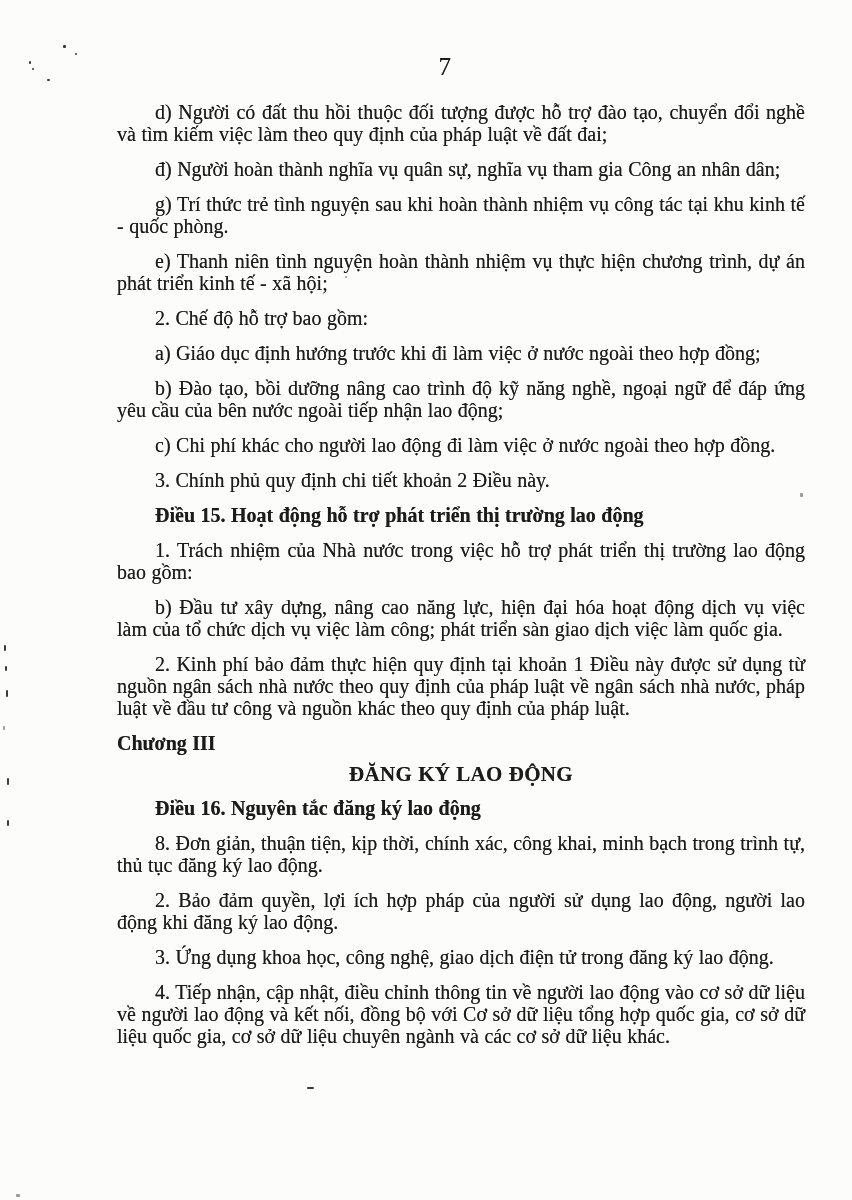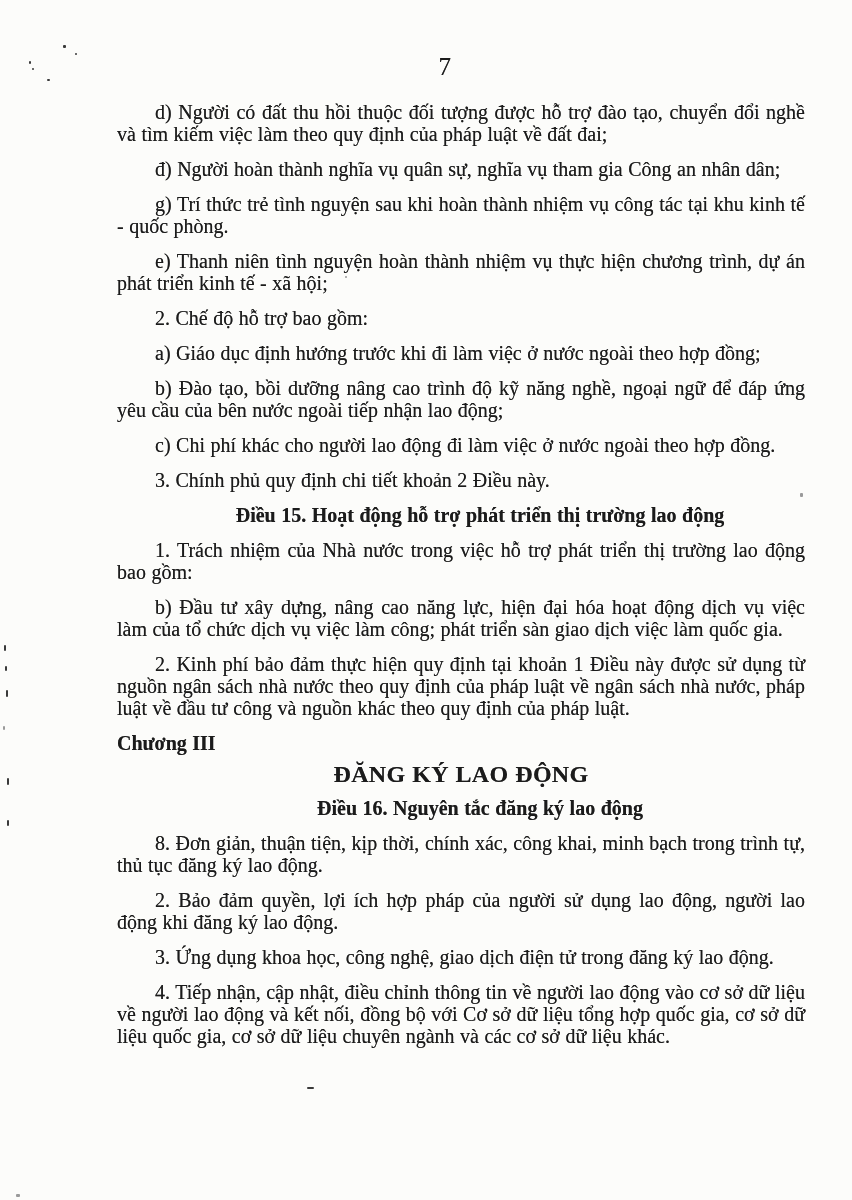--- a/index.html
+++ b/index.html
@@ -41,33 +41,33 @@
     word-spacing:0.5px;
   }
   .doc-body p{margin:0 0 13px 0;}
   p.body{
     text-align:justify;
     text-indent:38px;
   }
   p.article-heading{
     font-weight:bold;
     text-indent:38px;
-    text-align:center;
+    text-align:left;
   }
   p.chapter-heading{
     font-weight:bold;
     text-align:left;
     text-indent:0;
     margin-bottom:9px;
   }
   p.chapter-title{
     font-weight:bold;
     text-align:center;
     text-indent:0;
-    font-size:24px;
+    font-size:21px;
     letter-spacing:0.3px;
     margin-bottom:12px;
   }
   
   .artifact{
     position:absolute;
     background:#3a3a3a;
     border-radius:1px;
   }
   .artifact.faint{background:#9a9a9a;}

